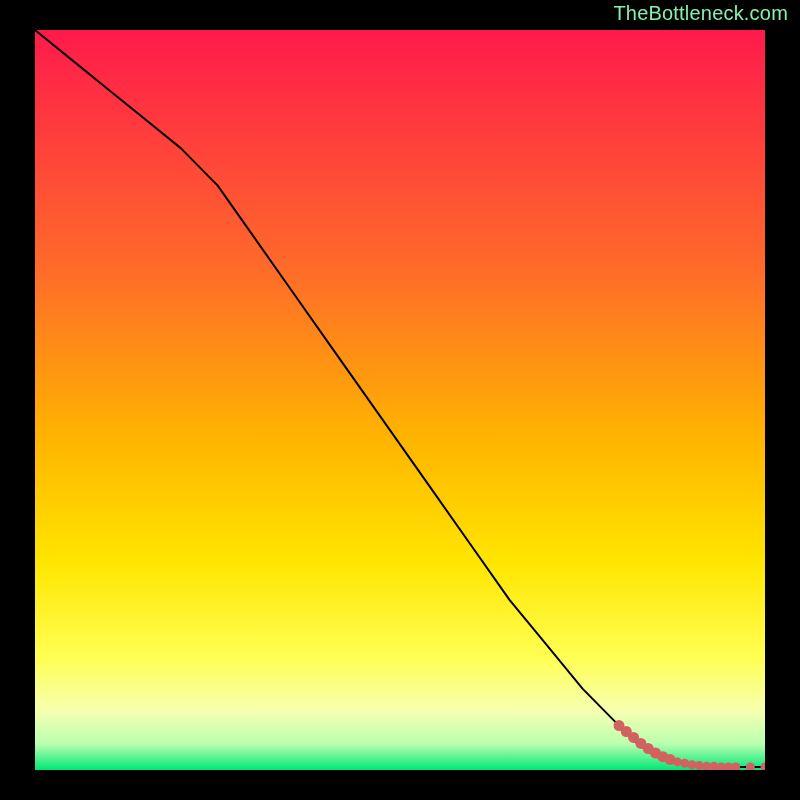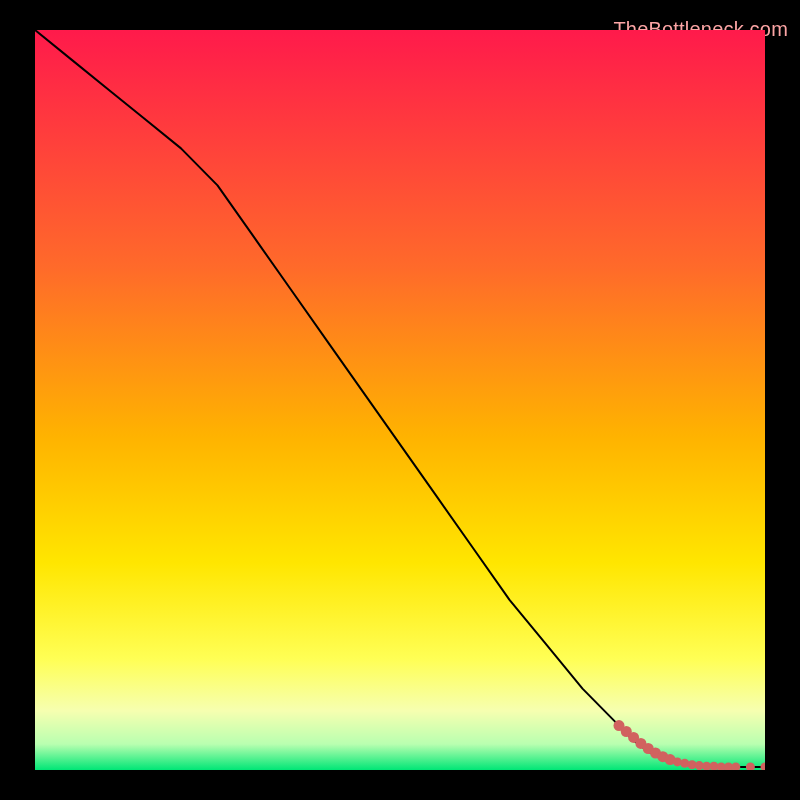--- a/index.html
+++ b/index.html
@@ -14,23 +14,23 @@
   .frame {
     position: absolute;
     left: 0;
     top: 0;
     width: 800px;
     height: 800px;
     background: #000;
   }
   .watermark {
     position: absolute;
-    top: 18px;
+    top: 2px;
     right: 12px;
-    color: #fca5a5;
+    color: #86efac;
     font-size: 20px;
     letter-spacing: 0.2px;
     font-weight: 400;
   }
   .plot {
     position: absolute;
     left: 35px;
     top: 30px;
     width: 730px;
     height: 740px;

